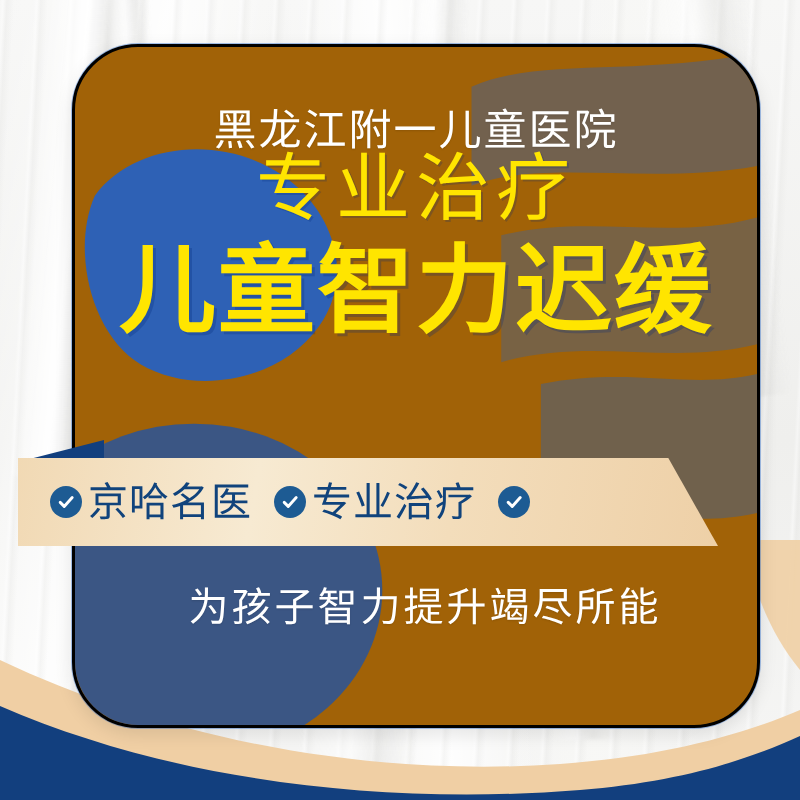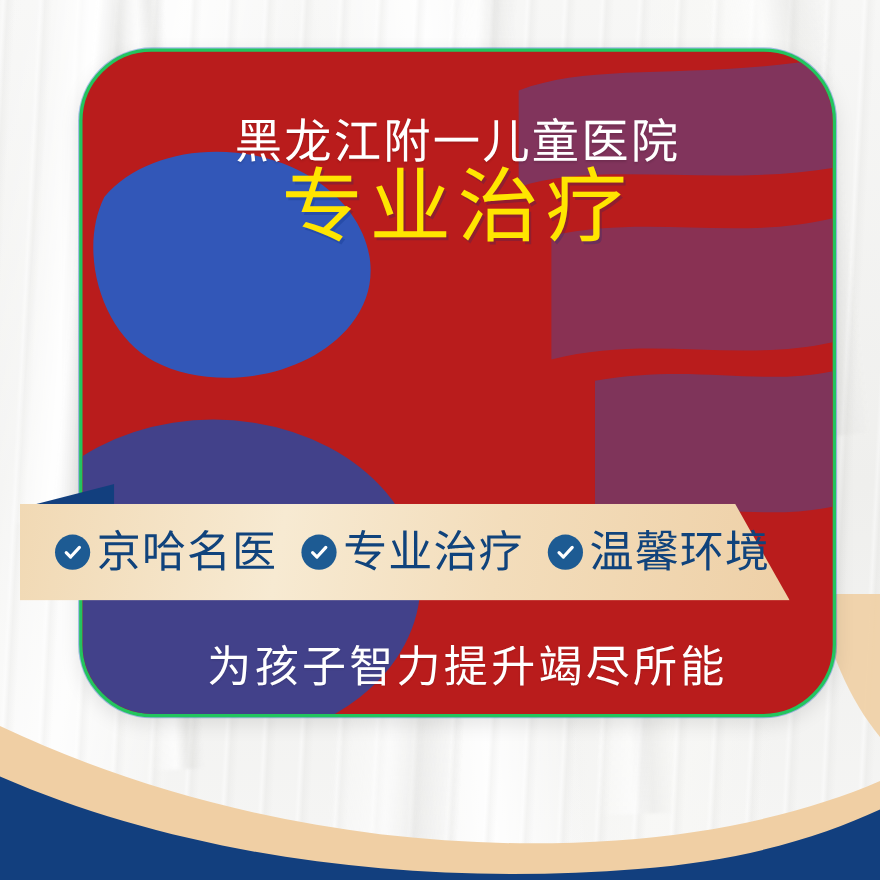--- a/index.html
+++ b/index.html
@@ -64,25 +64,25 @@
     height: 260px;
   }
   .swoosh-layer svg { display: block; width: 100%; height: 100%; }
 
   
   .card {
     position: absolute;
     left: 72px;
     top: 44px;
     width: 688px;
-    height: 608px;
+    height: 684px;
     box-sizing: border-box;
     border-radius: 66px 66px 66px 66px;
-    background: #b91c1c;
-    border: 3px solid #22c55e;
+    background: #a16207;
+    border: 3px solid #000000;
     box-shadow: 0 0 0 1px rgba(10,85,200,.35), 0 6px 18px rgba(0,0,0,.10);
     overflow: hidden;
   }
   
   .card-decor { position: absolute; inset: 0; }
   .card-decor svg { display:block; width:100%; height:100%; }
 
   
   .card-content {
     position: absolute;
@@ -238,20 +238,21 @@
 
         <path d="M400,40 C470,10 560,30 688,6 L688,120 C580,140 470,112 400,140 Z" fill="#1a62d4" opacity="0.35"></path>
         <path d="M430,190 C520,168 600,196 688,172 L688,300 C600,322 520,292 430,318 Z" fill="#1a62d4" opacity="0.30"></path>
         <path d="M470,340 C560,322 620,346 688,330 L688,470 C620,486 560,462 470,480 Z" fill="#1560cd" opacity="0.35"></path>
       </svg>
     </div>
 
     <div class="card-content">
       <div class="hospital-name">黑龙江附一儿童医院</div>
       <div class="headline-sub">专业治疗</div>
+      <div class="headline-main">儿童智力迟缓</div>
       <div class="tagline">为孩子智力提升竭尽所能</div>
     </div>
   </div>
 
   <div class="ribbon-wrap">
     <div class="ribbon-fold"></div>
     <div class="ribbon-body"></div>
     <div class="ribbon-items" id="feature-list">
 
     <div class="feature">
@@ -269,18 +270,17 @@
             </svg>
           </span>
           <span class="feature-label">专业治疗</span>
         </div>
         <div class="feature">
           <span class="check-icon">
             <svg width="20" height="20" viewBox="0 0 20 20" aria-hidden="true">
               <path d="M4.2 10.4 L8.2 14.4 L16.2 5.6" fill="none" stroke="#ffffff" stroke-width="2.9" stroke-linecap="round" stroke-linejoin="round"></path>
             </svg>
           </span>
-          <span class="feature-label">温馨环境</span>
         </div>
       </div>
   </div>
 
 </div>
 
 </body></html>

